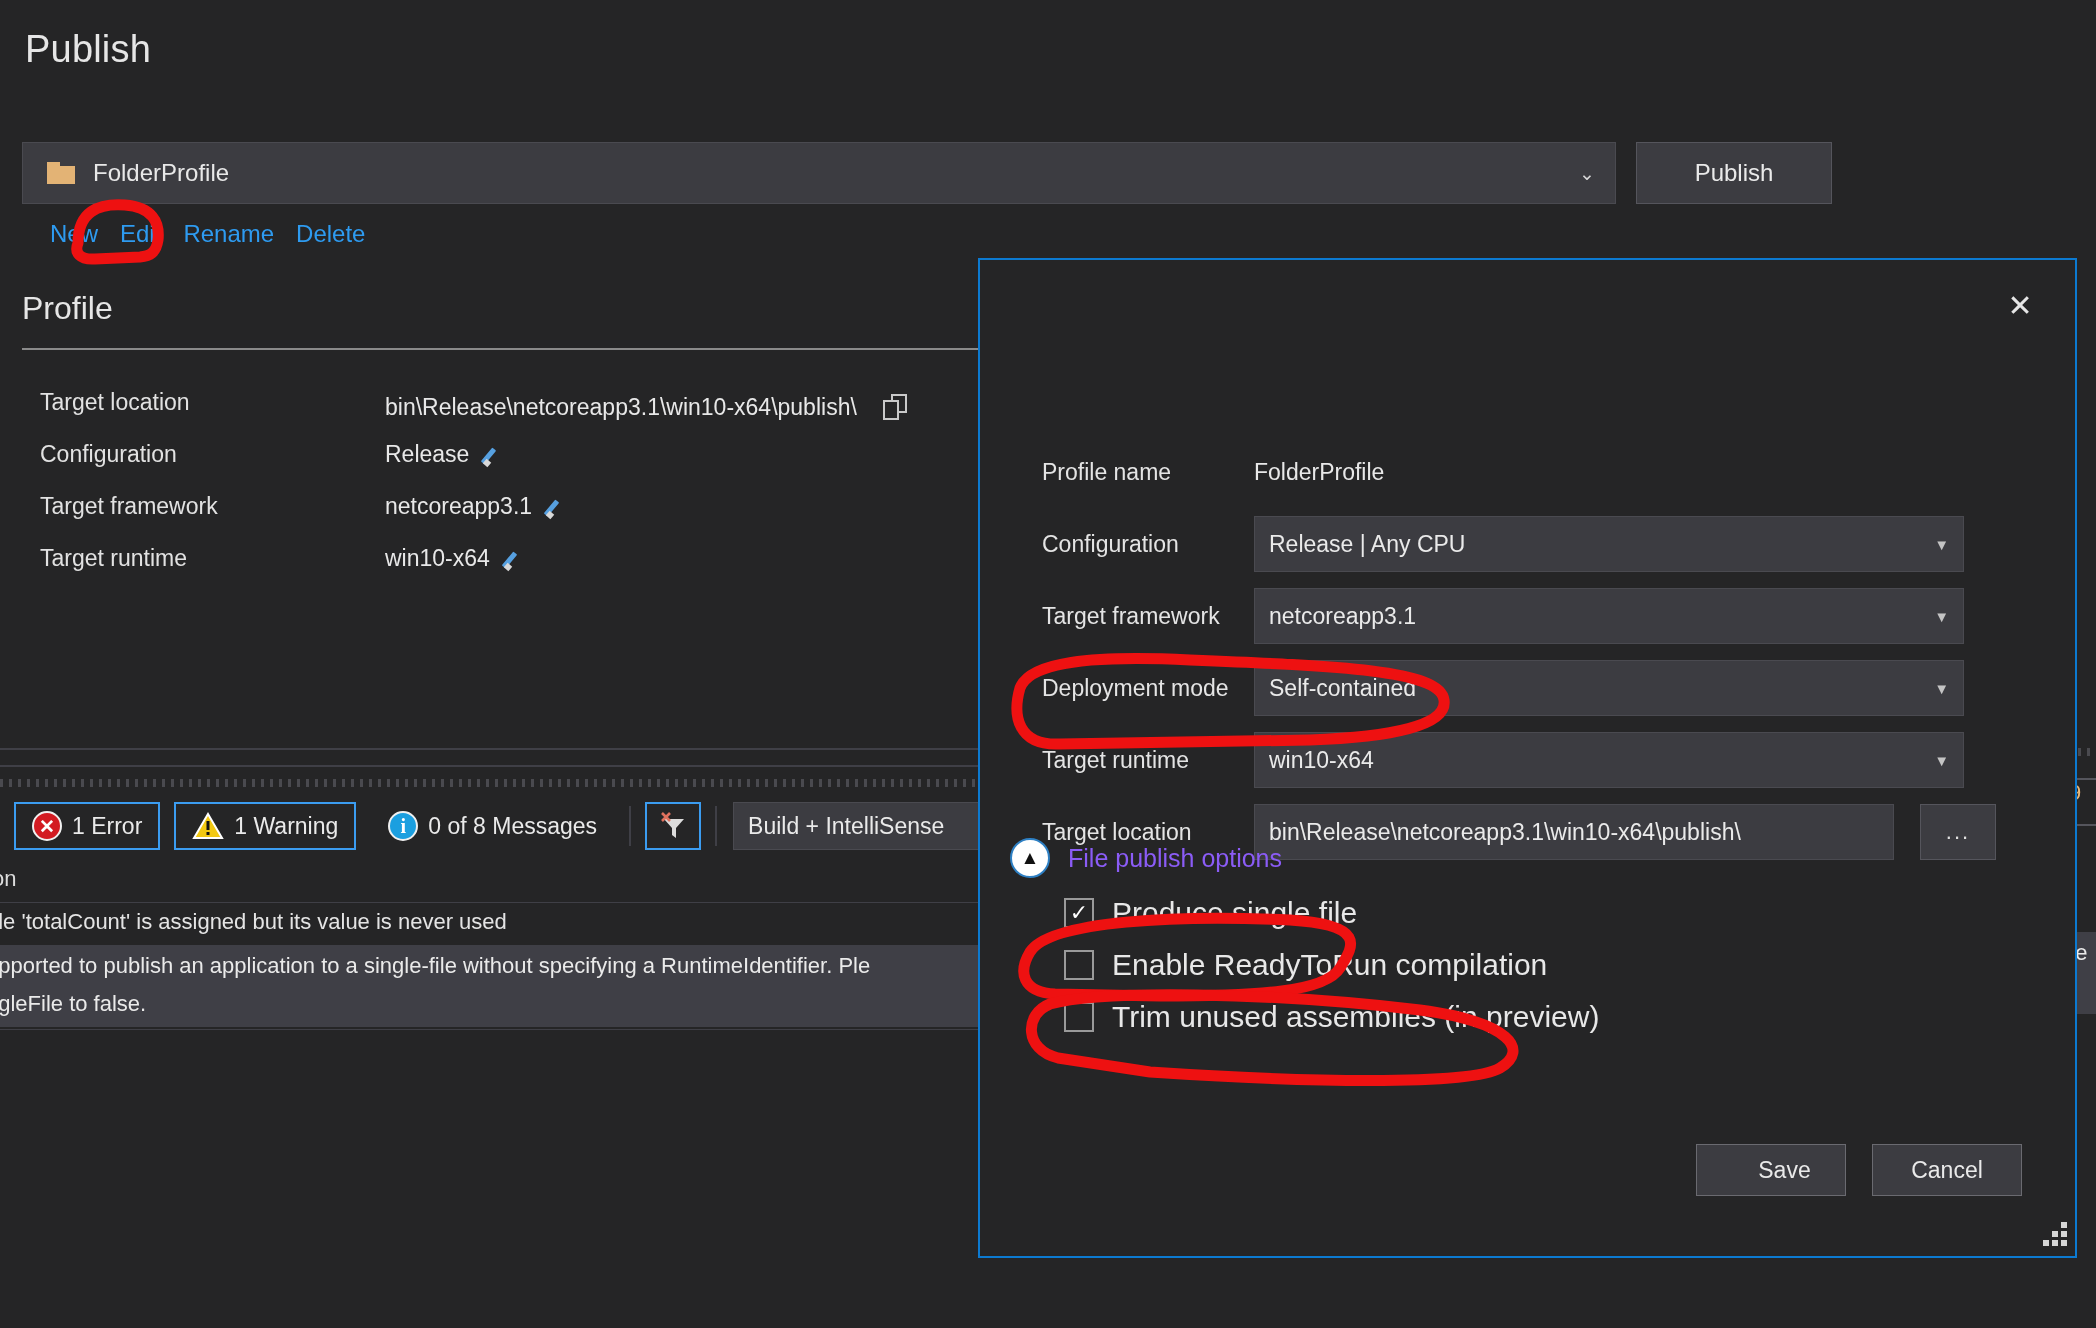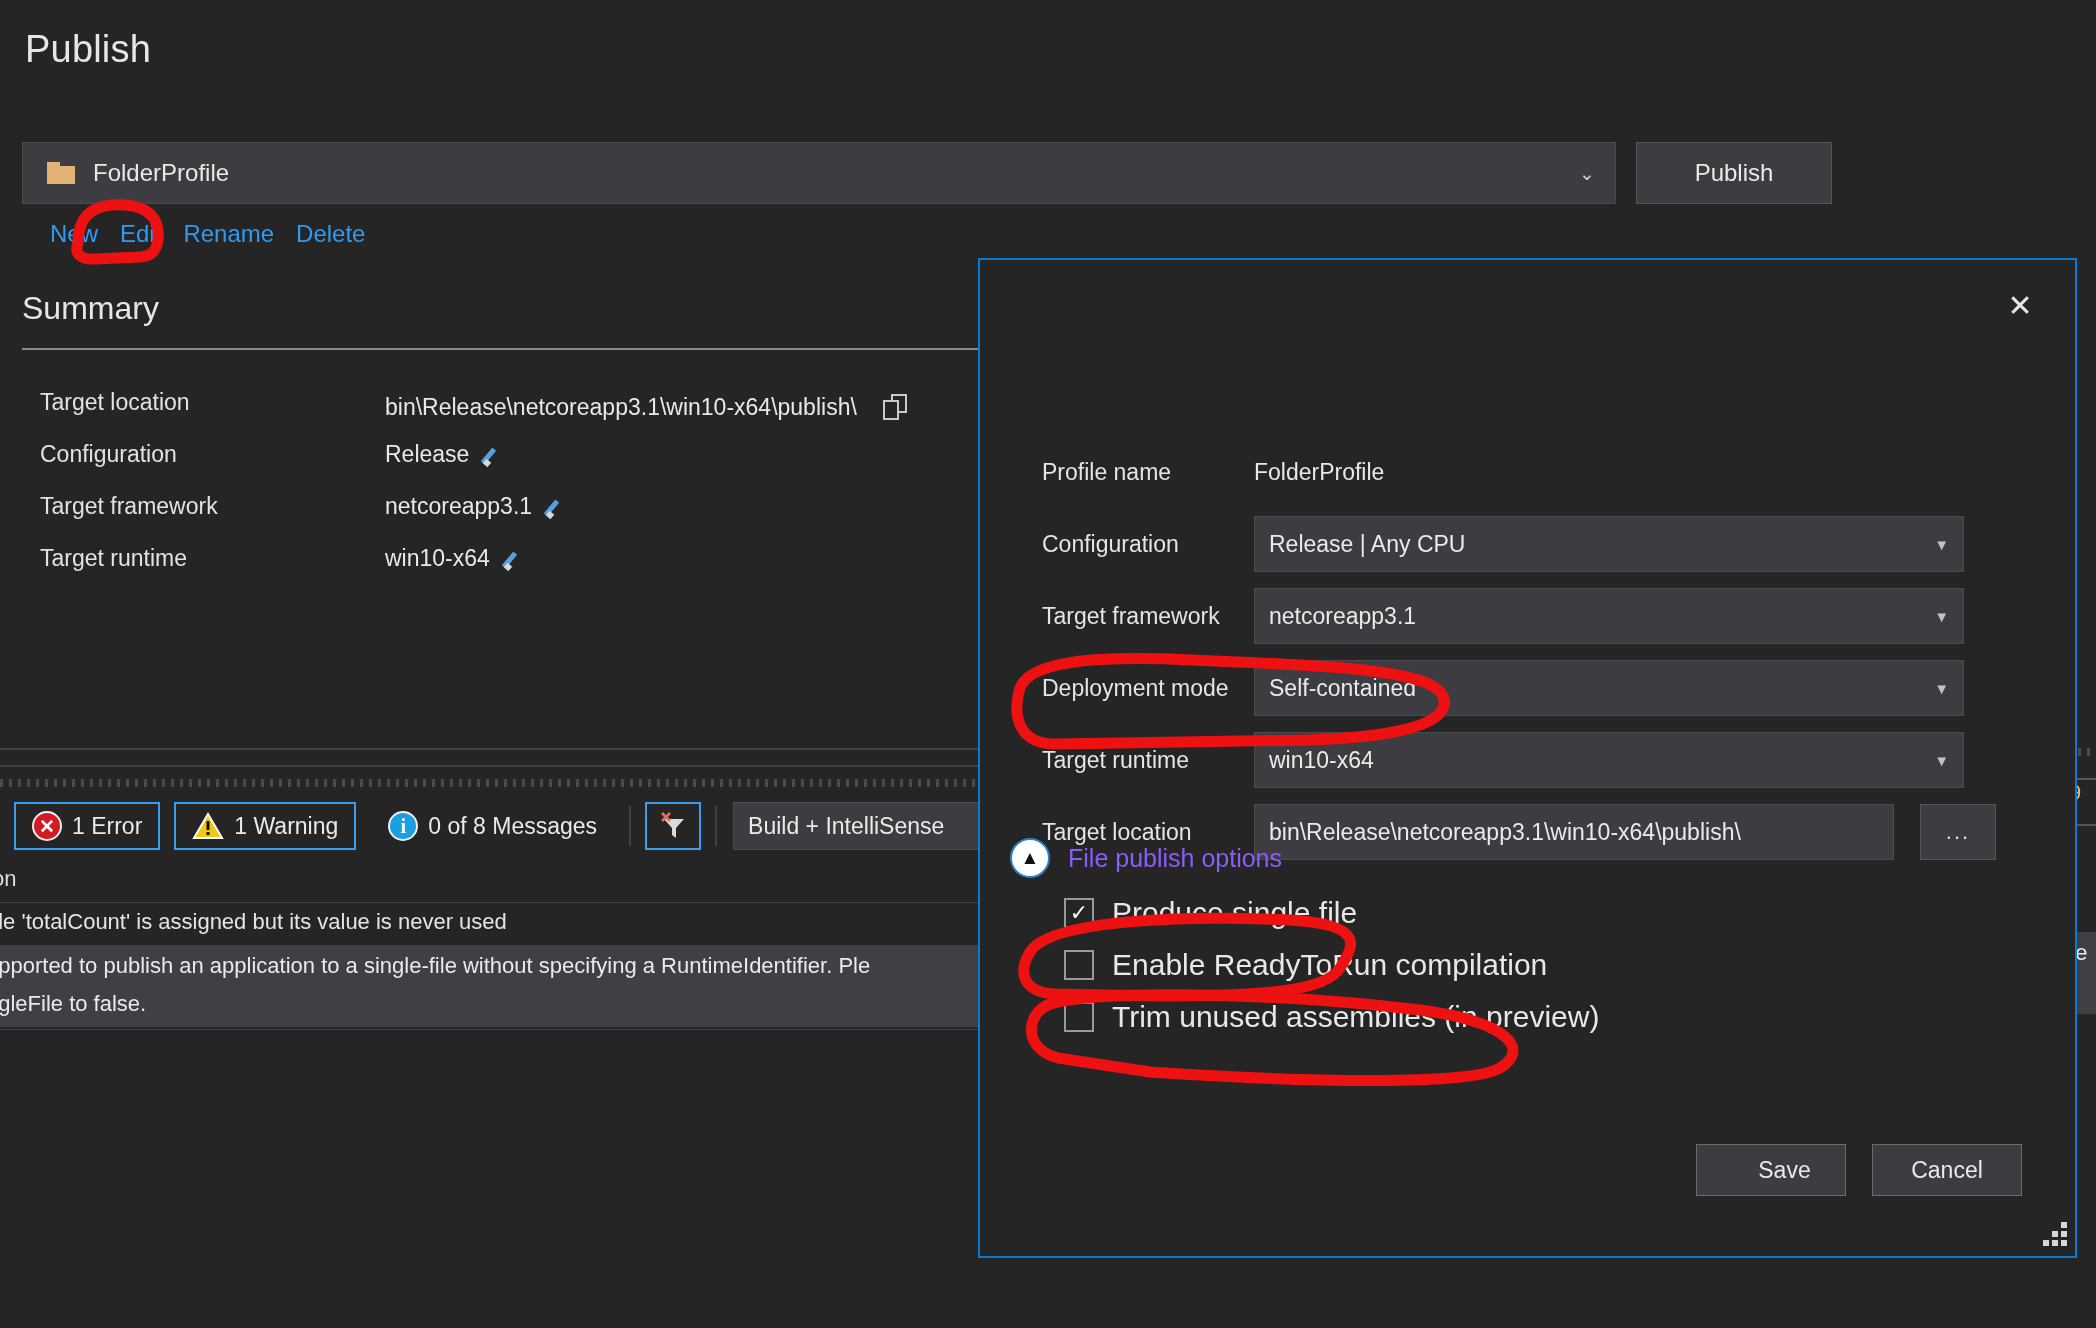--- a/index.html
+++ b/index.html
@@ -205,21 +205,21 @@
       <div class="publish-btn">Publish</div>
     </div>
 
     <div class="links-row">
       <span>New</span>
       <span>Edit</span>
       <span>Rename</span>
       <span>Delete</span>
     </div>
 
-    <div class="section-title">Summary</div>
+    <div class="section-title">Profile</div>
     <div class="section-rule"></div>
 
     <div class="summary">
       <div class="sum-row">
         <span class="sum-label">Target location</span>
         <span class="sum-value"><span>bin\Release\netcoreapp3.1\win10-x64\publish\</span><span class="copy-ico"><i class="b"></i><i class="f"></i></span></span>
       </div>
       <div class="sum-row">
         <span class="sum-label">Configuration</span>
         <span class="sum-value"><span>Release</span><span class="pencil"></span></span>

